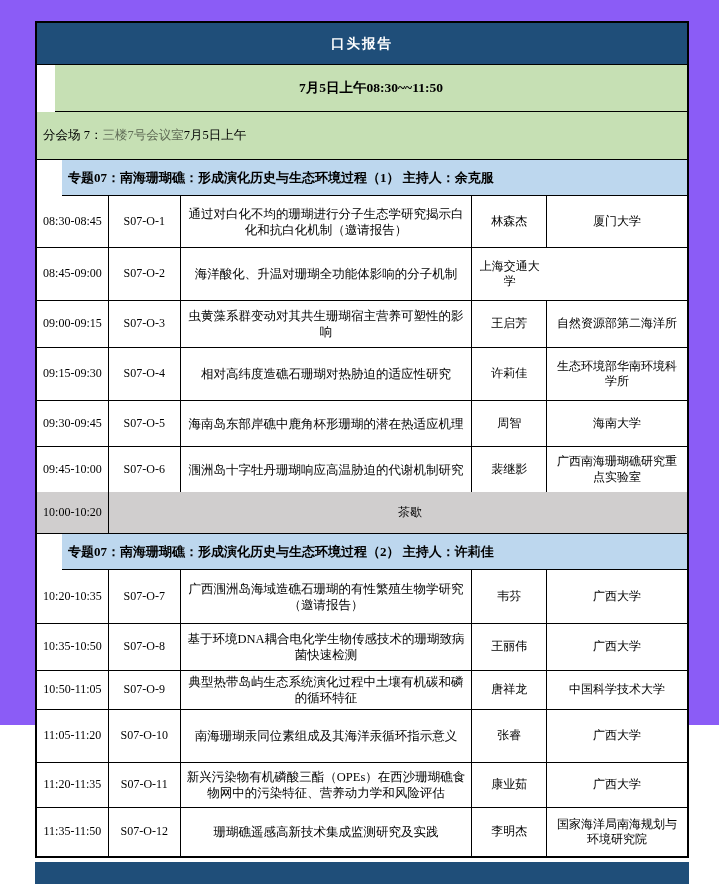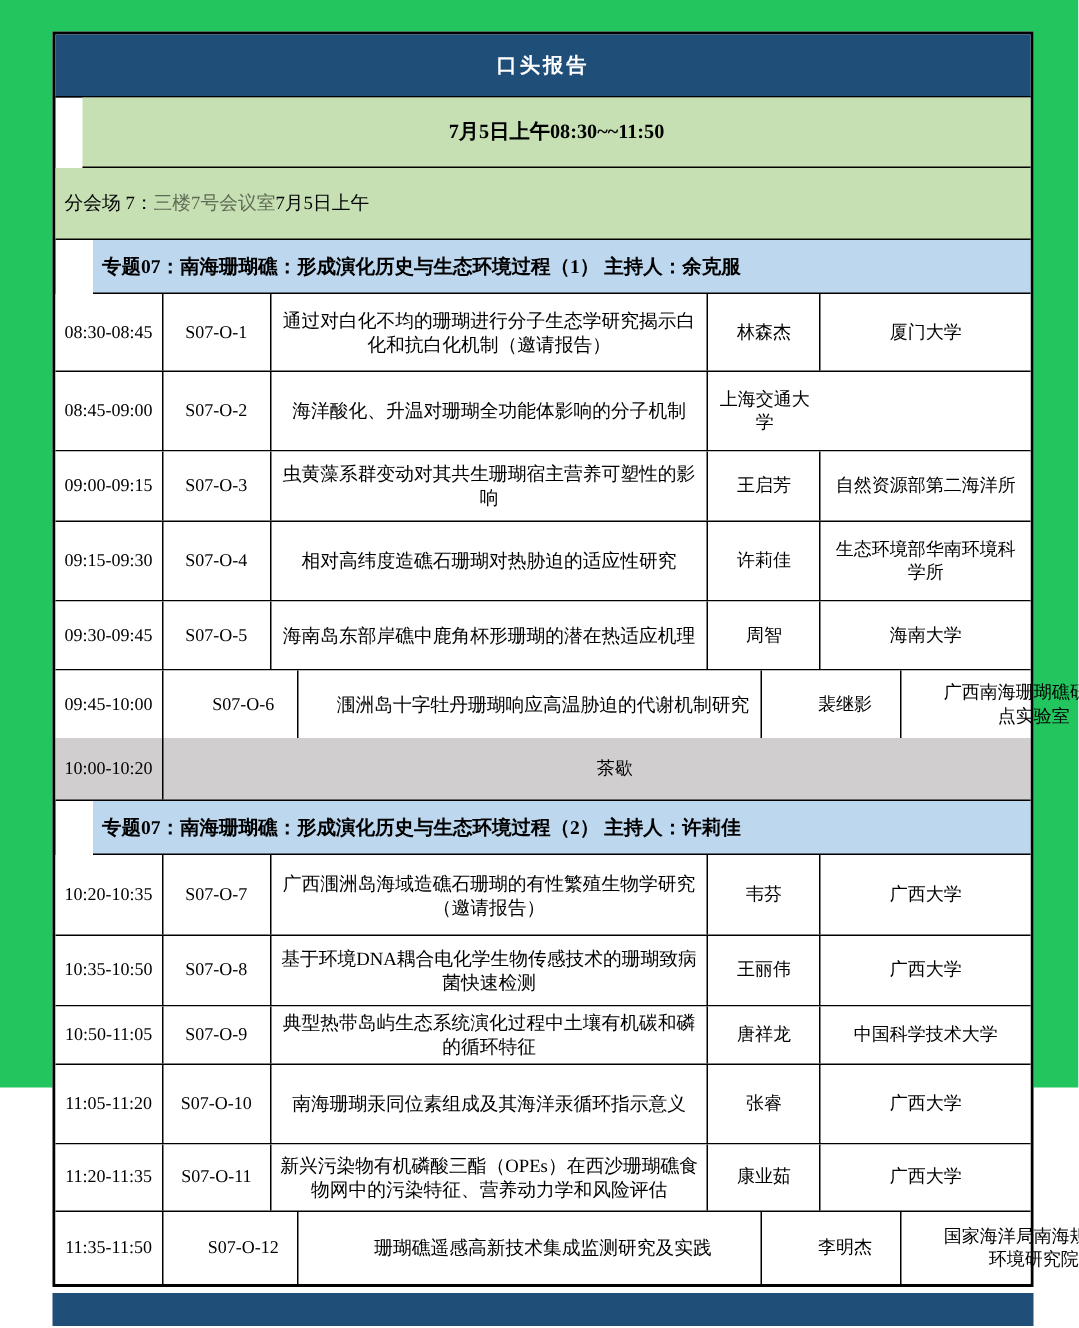--- a/index.html
+++ b/index.html
@@ -1,37 +1,37 @@
 <!DOCTYPE html>
 <html style="--navy: #1f4e79; --green: #c6e0b4; --blue: #bdd7ee; --gray: #d0cece;"><head>
 <meta charset="utf-8">
 <style>
   * { margin:0; padding:0; box-sizing:border-box; }
   html,body { width:719px; height:885px; background:#fff; overflow:hidden;
               font-family:"Liberation Serif","DejaVu Serif",serif; color:#000; }
-  #canvas { position:relative; width:719px; height:725px; background:#22c55e; }
+  #canvas { position:relative; width:719px; height:725px; background:#8b5cf6; }
   #doc { position:absolute; left:35px; top:21px; width:654px; border:2px solid #000; background:#fff; }
 
   .bar-navy { background:var(--navy,#1f4e79); color:#fff; font-weight:bold; font-size:13.5px;
               min-height:42px; display:flex; align-items:center; justify-content:center;
               border-bottom:1px solid #000; letter-spacing:2px; }
   .bar-green { background:var(--green,#c6e0b4); font-weight:bold; font-size:13.5px;
                min-height:47px; display:flex; align-items:center; justify-content:center;
                border-bottom:1px solid #000;margin-left:18px; }
   .row-venue { background:var(--green,#c6e0b4); min-height:48px; display:flex; align-items:center;
                justify-content:flex-start; padding:0 6px; font-size:12.5px;
                border-bottom:1px solid #000; }
   .row-venue .room { color:#5f6a55; }
   .bar-session { background:var(--blue,#bdd7ee); font-weight:bold; font-size:13px;
                  min-height:36px; display:flex; align-items:center; padding:0 6px;
                  border-bottom:1px solid #000;margin-left:25px; }
 
   .trow { display:grid; grid-template-columns:11.05% 11.05% 44.9% 11.5% 21.5%;
           border-bottom:1px solid #000; background:#fff; }
-  .trow:last-child { border-bottom:none;gap:18px; }
+  .trow:last-child { border-bottom:none; }
   .tcell { border-right:1px solid #000; display:flex; align-items:center; justify-content:center;
            text-align:center; font-size:12px; padding:3px 4px; line-height:1.28; }
   .tcell:last-child { border-right:none; }
   .tcell.title { font-size:12.5px; }
 
   .row-break { display:grid; grid-template-columns:11.05% 88.95%;
                background:var(--gray,#d0cece); border-bottom:1px solid #000; min-height:42px;gap:12px; }
   .row-break .tcell { font-size:12px; }
 
   

